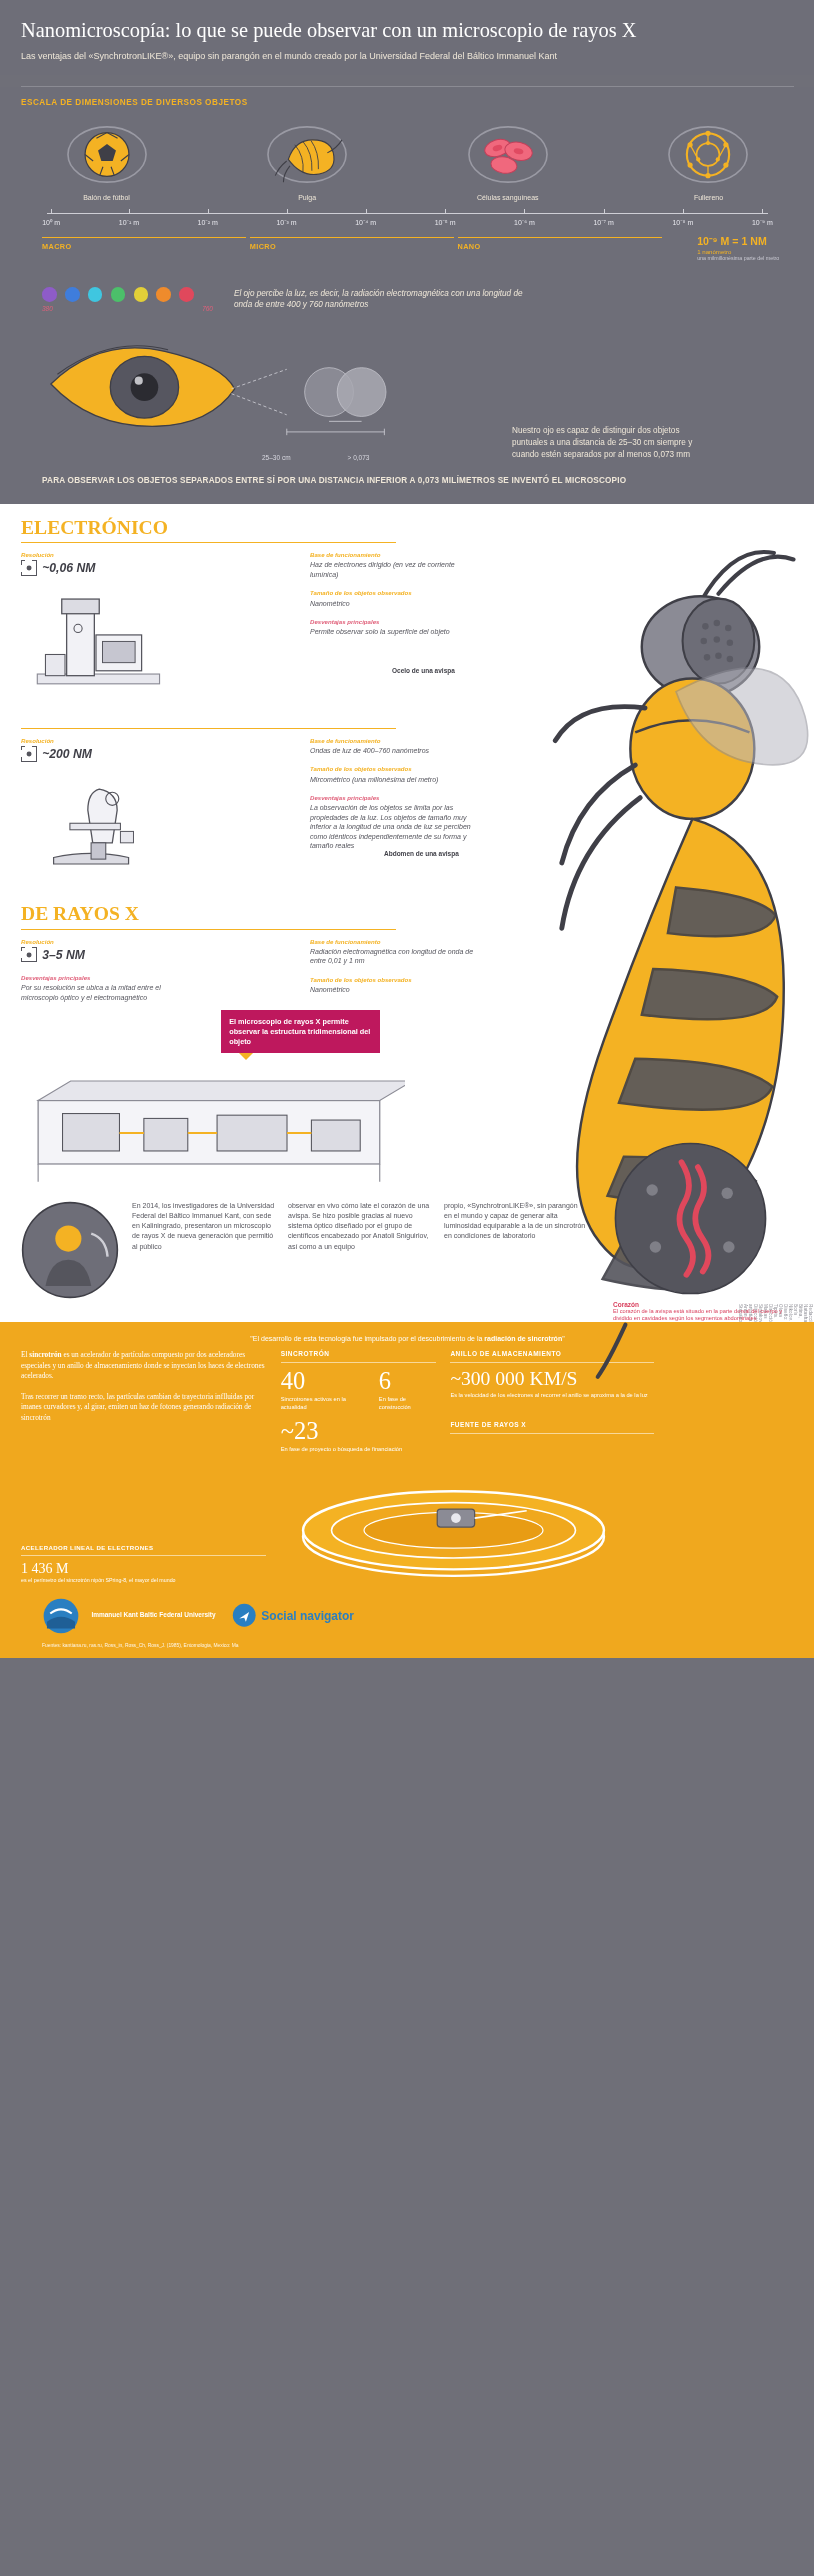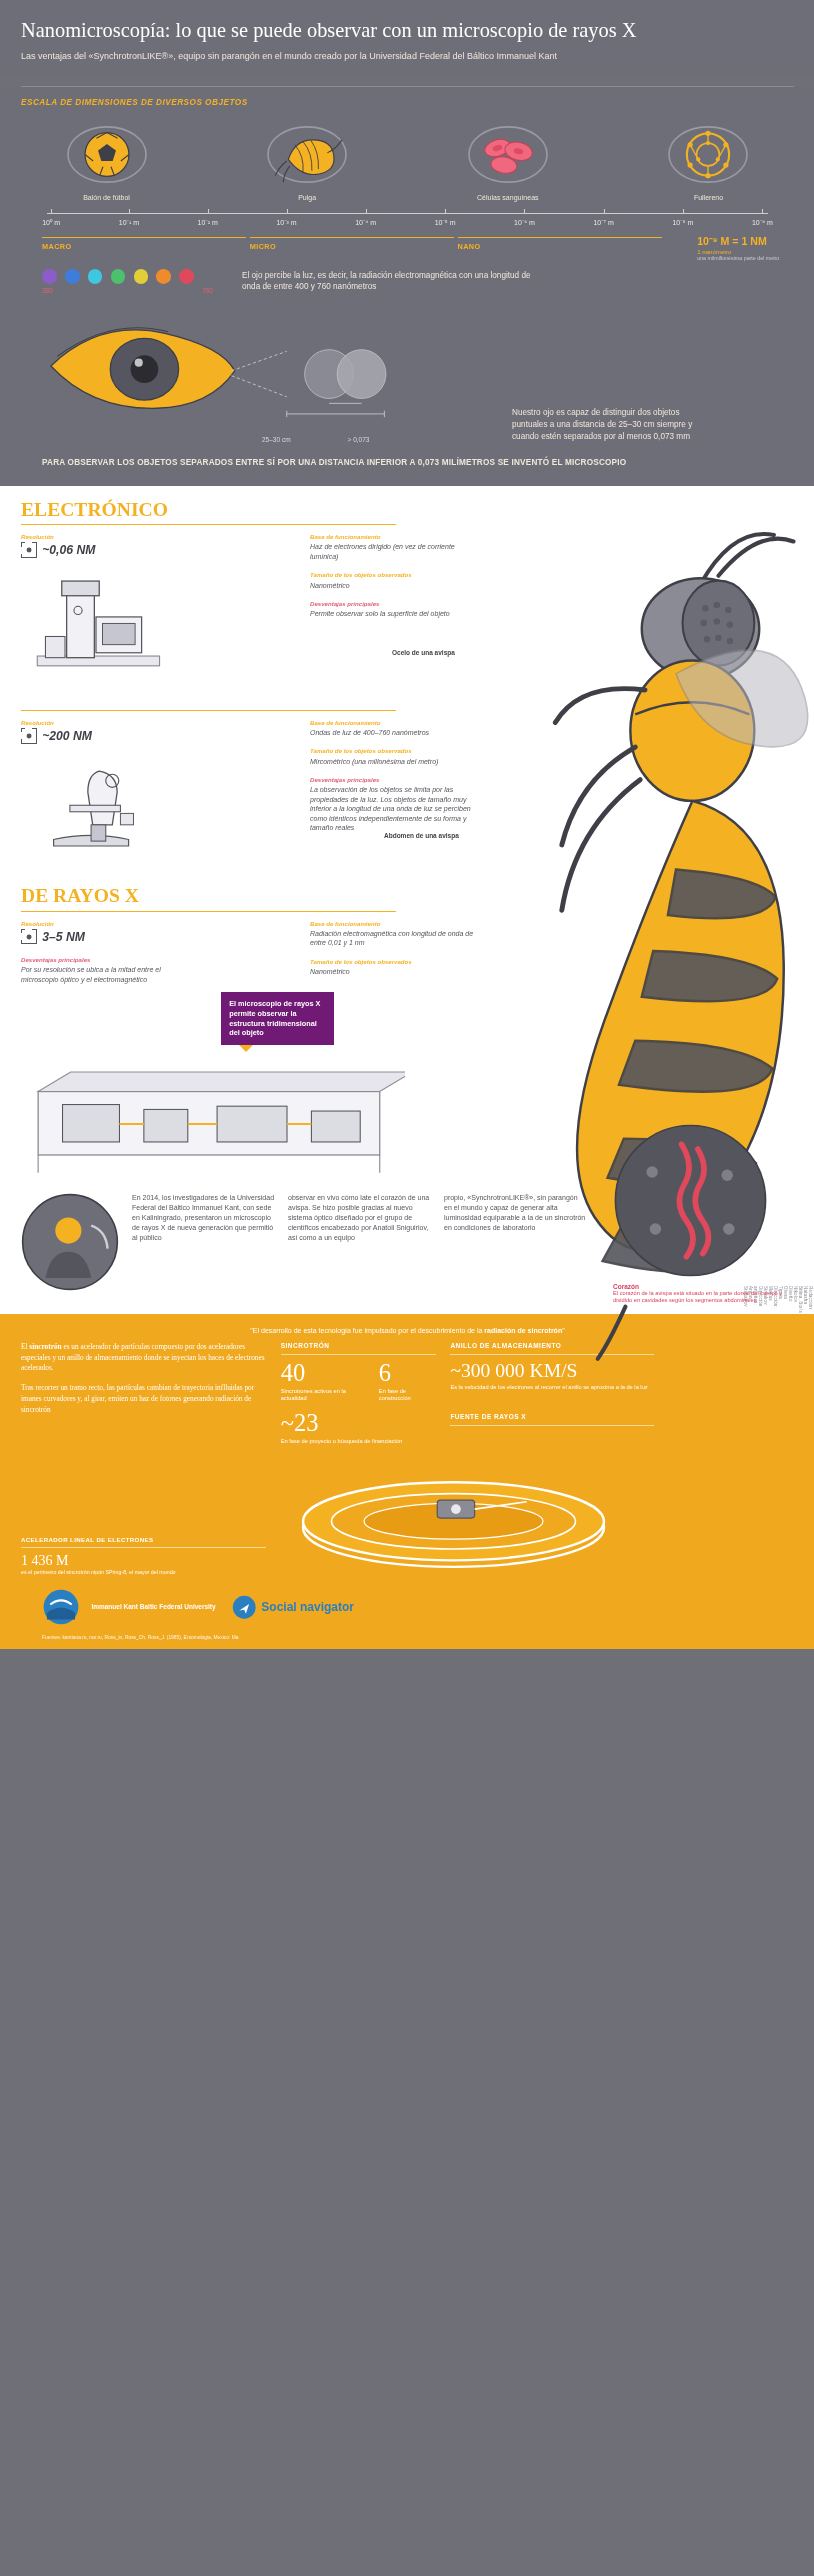--- a/index.html
+++ b/index.html
@@ -18,21 +18,21 @@
     font-size: 20.4px; font-weight: 400; line-height: 1.18; color: #fff;
   }
   .header .sub {
     margin-top: 8.2px; font-size: 9px; line-height: 1.45; color: #efe7d8; max-width: 571px;
   }
   .hr-amber { height: 0.8px; background: #8b8b93; margin: 11.4px 21px 0 21px; }
 
   
   .scale-sec { background: #6e6e78; padding: 11.4px 21px 0 21px; }
   .sec-title {
-    color: #f4b223; font-size: 8.2px; letter-spacing: 0.5px; font-weight: bold; font-style: italic;
+    color: #f4b223; font-size: 8.2px; letter-spacing: 0.5px; font-weight: bold;
   }
   .objects-row { display: flex; justify-content: space-between; margin: 13px 24.5px 0 24.5px; }
   .obj { width: 122px; text-align: center; }
   .obj .blob { width: 122px; height: 69px; position: relative; }
   .obj .cap { font-size: 7px; color: #efe7d8; margin-top: 4.9px; }
 
   .axis-wrap { margin: 11.4px 13px 0 13px; position: relative; }
   .axis-line { height: 0.8px; background: #cfcfd6; position: relative; margin: 0 13px; }
   .ticks { display: flex; justify-content: space-between; margin: 0 8.2px; position: relative; }
   .tick { font-size: 7px; color: #e8e8ee; position: relative; padding-top: 4.9px; }
@@ -41,21 +41,21 @@
   .bands { display: flex; margin: 9.8px 21px 0 21px; gap: 3.3px; }
   .band { flex: 1; text-align: left; font-size: 7.3px; font-weight: bold; color: #f4b223; letter-spacing: 0.4px; position: relative; }
   .band .bar { height: 0.8px; background: #f4b223; margin-bottom: 4.1px; }
 
   .nm-note { position: absolute; right: 14.7px; top: -3.3px; text-align: left; }
   .nm-note .big { color: #f4b223; font-size: 10.6px; font-weight: bold; }
   .nm-note .s1 { color: #f4b223; font-size: 6.1px; }
   .nm-note .s2 { color: #c9c9d2; font-size: 5.3px; line-height:1.25; }
 
   
-  .spectrum-row { display: flex; align-items: center; margin: 18px 21px 0 21px; gap: 29px; }
+  .spectrum-row { display: flex; align-items: center; margin: 36px 21px 0 21px; gap: 21px; font-style: italic; }
   .dots { display: flex; gap: 8.2px; align-items: center; }
   .dot { width: 14.7px; height: 14.7px; border-radius: 50%; }
   .spectrum-text { font-size: 8.2px; color: #efe7d8; line-height: 1.4; max-width: 294px; }
   .wl-label { font-size: 6.5px; color: #e0607a; }
   .wl-row { display:flex; justify-content: space-between; width: 171px; margin-top: 3.3px;}
 
   
   .eye-row { display: flex; margin: 14.7px 21px 0 21px; gap: 13px; align-items: flex-end; }
   .eye-text { font-size: 8.2px; color: #efe7d8; line-height: 1.45; width: 188px; padding-top: 24.5px; }
   .dist-labels { display:flex; gap: 57px; font-size: 6.5px; color: #d8d8e0; margin: 4.9px 0 0 220px;}
@@ -76,22 +76,22 @@
   .val { font-size: 7px; color: #55555d; line-height: 1.35; }
   .res-big { font-size: 12.2px; font-weight: bold; color: #3f3f47; display: flex; align-items: center; gap: 5.7px; }
   .res-box { width: 15.5px; height: 15.5px; border: 1.3px solid #55555d; position: relative; }
   .res-box:before, .res-box:after { content:""; position:absolute; background:#fff; }
   .res-box:before { left: 3.3px; right: 3.3px; top:-1.6px; height: 3.3px; }
   .res-box:after { top: 3.3px; bottom: 3.3px; left:-1.6px; width: 3.3px; }
   .res-dot { position:absolute; left:50%; top:50%; width:4.9px; height:4.9px; background:#55555d; border-radius:50%; transform:translate(-50%,-50%);}
   .dis-t { color: #e0607a; font-size: 6.1px; font-weight: bold; margin-bottom: 2.4px;}
 
   .callout {
-    background: #701a75; color: #fff; font-size: 7.3px; font-weight: bold; line-height:1.35;
-    padding: 6.5px 8.2px; width: 113px; position: relative; margin-top: 8.2px;
+    background: #be185d; color: #fff; font-size: 7.3px; font-weight: bold; line-height:1.35;
+    padding: 6.5px 8.2px; width: 159px; position: relative; margin-top: 8.2px;
   }
   .callout:after { content:""; position:absolute; left: 18px; bottom:-7.3px; border-left: 7.3px solid transparent;
     border-right: 7.3px solid transparent; border-top: 7.3px solid #f4b223; }
 
   .wasp-caption { font-size: 6.5px; font-weight: bold; color: #3f3f47; }
   .wasp-caption.red { color: #d9405e; }
   .wasp-sub { font-size: 5.7px; color: #d9405e; line-height: 1.3; }
 
   
   .article { display: flex; gap: 13px; padding: 11.4px 21px 14.7px 21px; font-size: 7px; color: #55555d; line-height: 1.45; position: relative; z-index: 3;}

